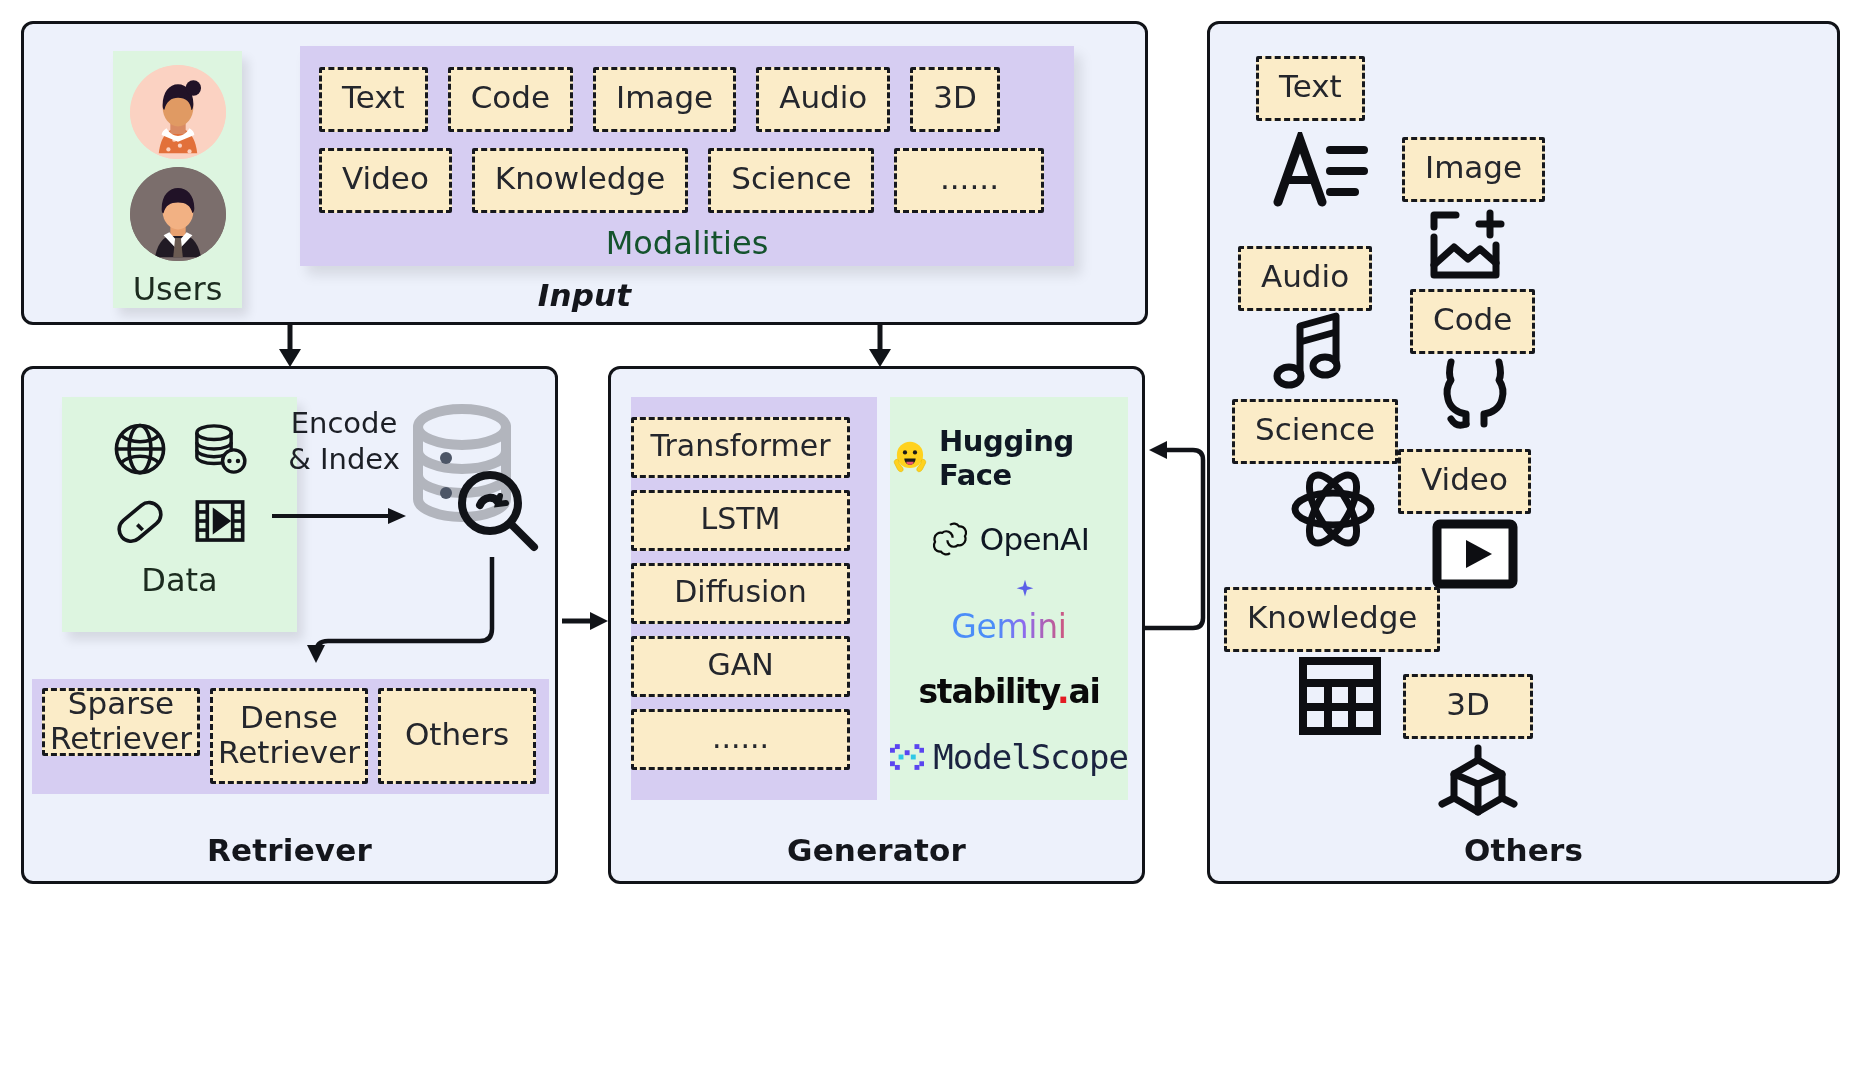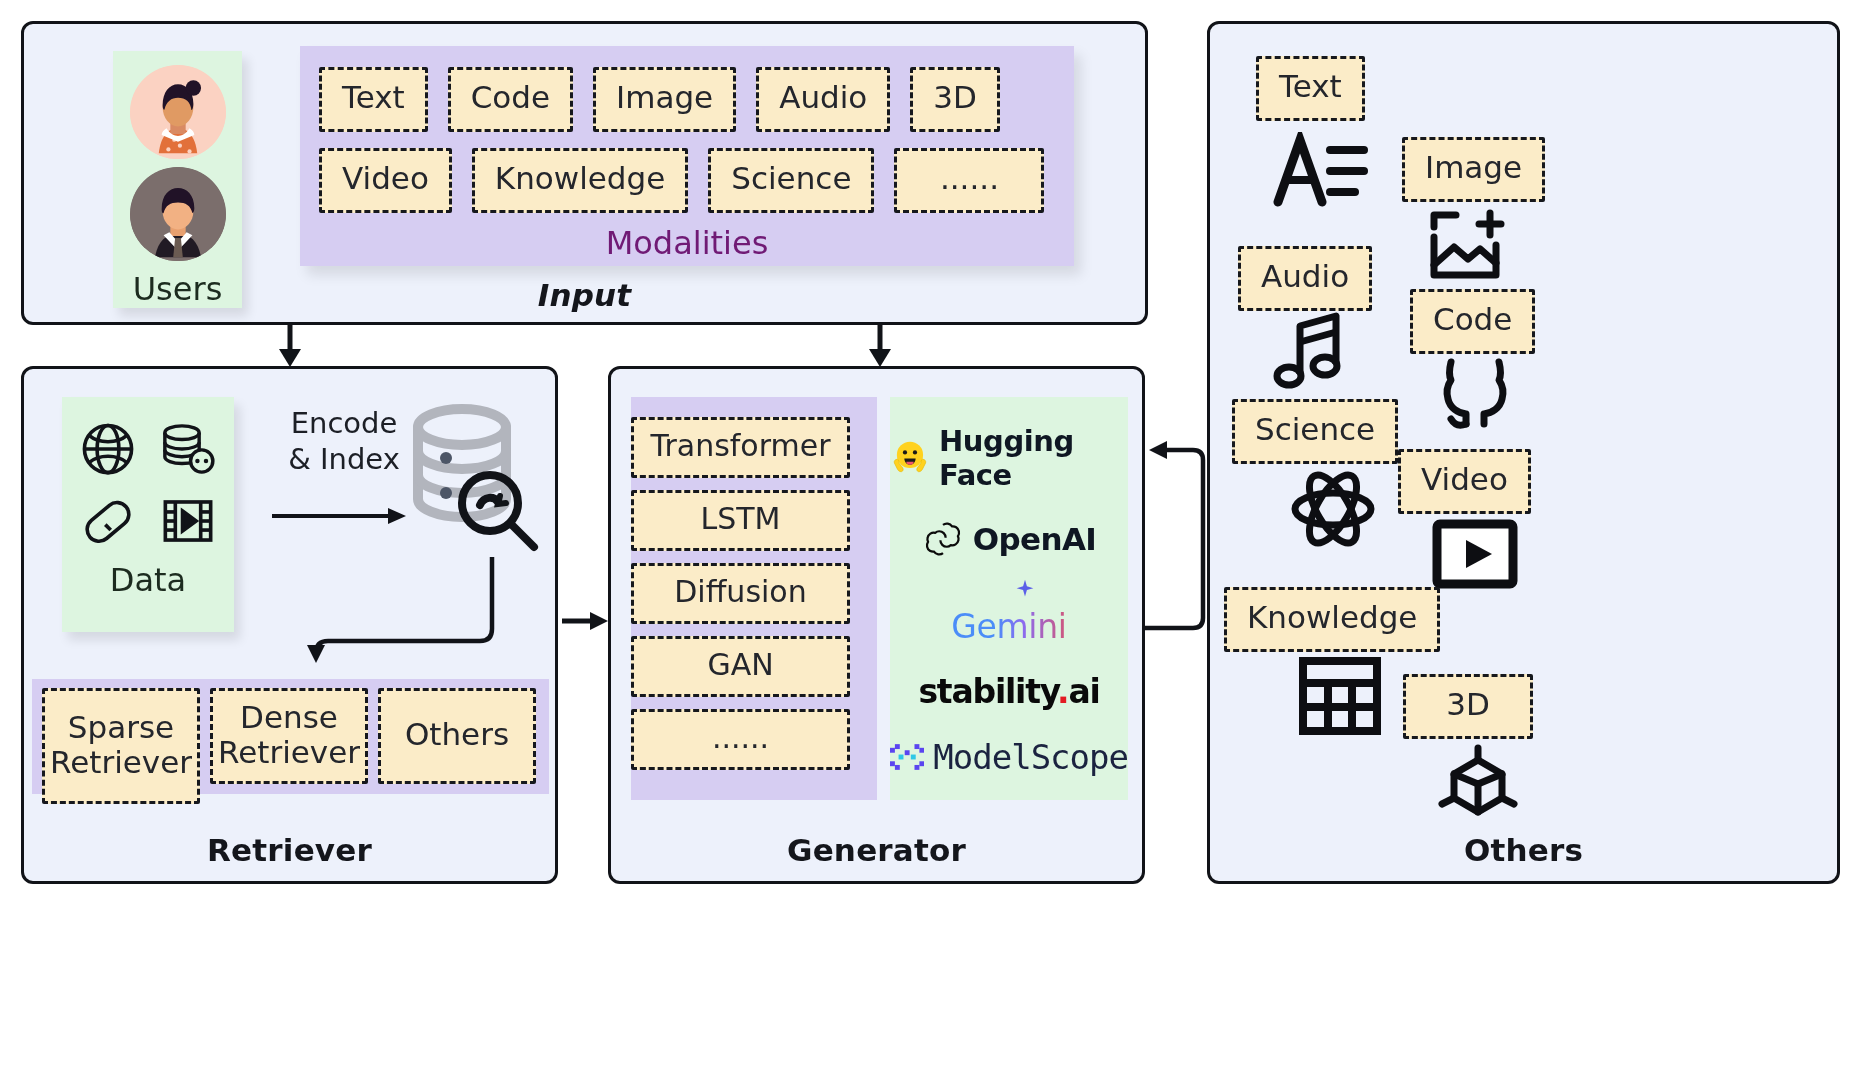--- a/index.html
+++ b/index.html
@@ -60,28 +60,28 @@
   #modalities-box {
     position: absolute; left: 276px; top: 22px; width: 774px; height: 220px;
     background: #d6cdf2;
     box-shadow: 7px 9px 12px rgba(0,0,0,.10);
   }
   .mod-row { display: flex; gap: 20px; padding-left: 19px; }
   .mod-row.r1 { padding-top: 21px; }
   .mod-row.r2 { padding-top: 16px; }
   #modalities-caption {
     position: absolute; bottom: 4px; left: 0; right: 0; text-align: center;
-    font-size: 32px; color: #701a75;
+    font-size: 32px; color: #14532d;
   }
   #input-title { top: 253px; font-style: italic; }
 
   
   #retriever-panel { left: 21px; top: 366px; width: 537px; height: 518px; }
   #data-box {
-    position: absolute; left: 38px; top: 28px; width: 172px; height: 235px;
+    position: absolute; left: 38px; top: 28px; width: 235px; height: 235px;
     background: #ddf5e0; box-shadow: 6px 8px 10px rgba(0,0,0,.10);
     display:flex; flex-direction:column; align-items:center;
   }
   .icon-grid { display: grid; grid-template-columns: 1fr 1fr; gap: 4px 8px; padding-top: 18px; }
   .icon-cell { width: 72px; height: 68px; display: flex; align-items: center; justify-content: center; }
   #data-label { margin-top: 6px; font-size: 32px; color: #1c2b1f; }
 
   #encode-label {
     position: absolute; left: 250px; top: 36px; width: 140px;
     text-align: center; font-size: 29px; color: #1c1f26; line-height: 1.25;
@@ -110,21 +110,21 @@
   }
   .model-chip { width: 219px; height: 61px; font-size: 30px; }
   #brands-box {
     position: absolute; left: 279px; top: 28px; width: 238px; height: 403px;
     background: #ddf5e0;
     display: flex; flex-direction: column; align-items: center;
     justify-content: space-around; padding: 14px 0 10px;
   }
   .brand { display: flex; align-items: center; justify-content: center; gap: 9px; width: 100%; }
   .brand-text { font-weight: bold; font-size: 29px; color: #0f1723; letter-spacing: -.4px; }
-  .brand-text.openai { font-weight: bold; font-size: 31px; letter-spacing: -.6px; text-align: center; }
+  .brand-text.openai { font-weight: normal; font-size: 31px; letter-spacing: -.6px; text-align: center; }
   .brand-text.stability { font-size: 33px; letter-spacing: -1.2px; color: #0a0a0a; font-weight: bold; }
   .brand-text.stability .dot { color: #e31b23; }
   .brand-text.gemini {
     font-size: 33px; font-weight: normal; letter-spacing: -.3px;
     background: linear-gradient(90deg,#4b8df8 0%,#4b8df8 38%,#8b6cf0 62%,#d0577a 100%);
     -webkit-background-clip: text; background-clip: text; color: transparent; margin-top: 22px;
   }
   .brand-text.modelscope {
     font-family: "DejaVu Sans Mono", "Liberation Mono", monospace;
     font-weight: normal; font-size: 34px; color: #1b2340; letter-spacing: -1px;
@@ -282,21 +282,21 @@
       </g>
     </svg>
 
     <svg id="hook-arrow" width="255" height="108">
       <path d="M238 2 V74 Q238 86 226 86 H74 Q62 86 62 98 V100" fill="none" stroke="#111318" stroke-width="4.5"></path>
       <polygon points="62,108 53,90 71,90" fill="#111318"></polygon>
     </svg>
 
     <div id="retrievers-box">
       <div class="ret-row">
-        <div class="chip two-line" style="width:158px;height:116px">
+        <div class="chip two-line" style="width:158px;height:68px">
           <span>Sparse</span>
           <span>Retriever</span>
         </div>
         <div class="chip two-line" style="width:158px;height:96px">
           <span>Dense</span>
           <span>Retriever</span>
         </div>
         <div class="chip two-line" style="width:158px;height:96px">
           <span>Others</span>
         </div>

